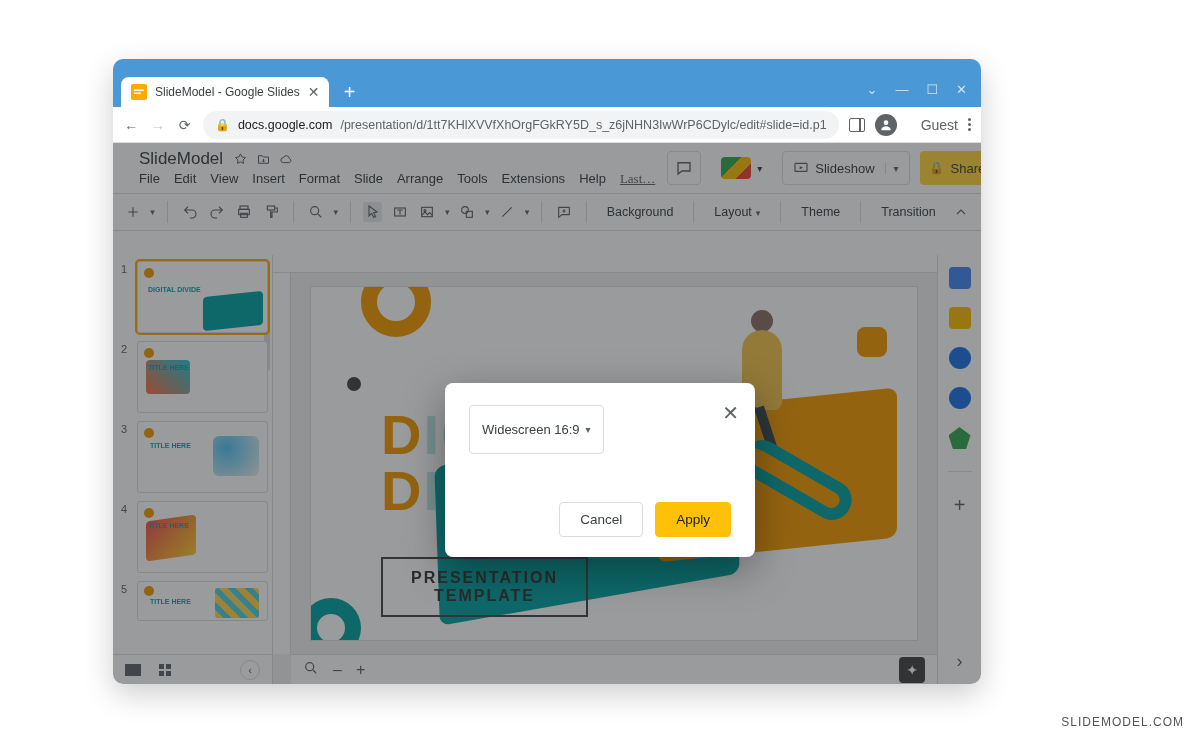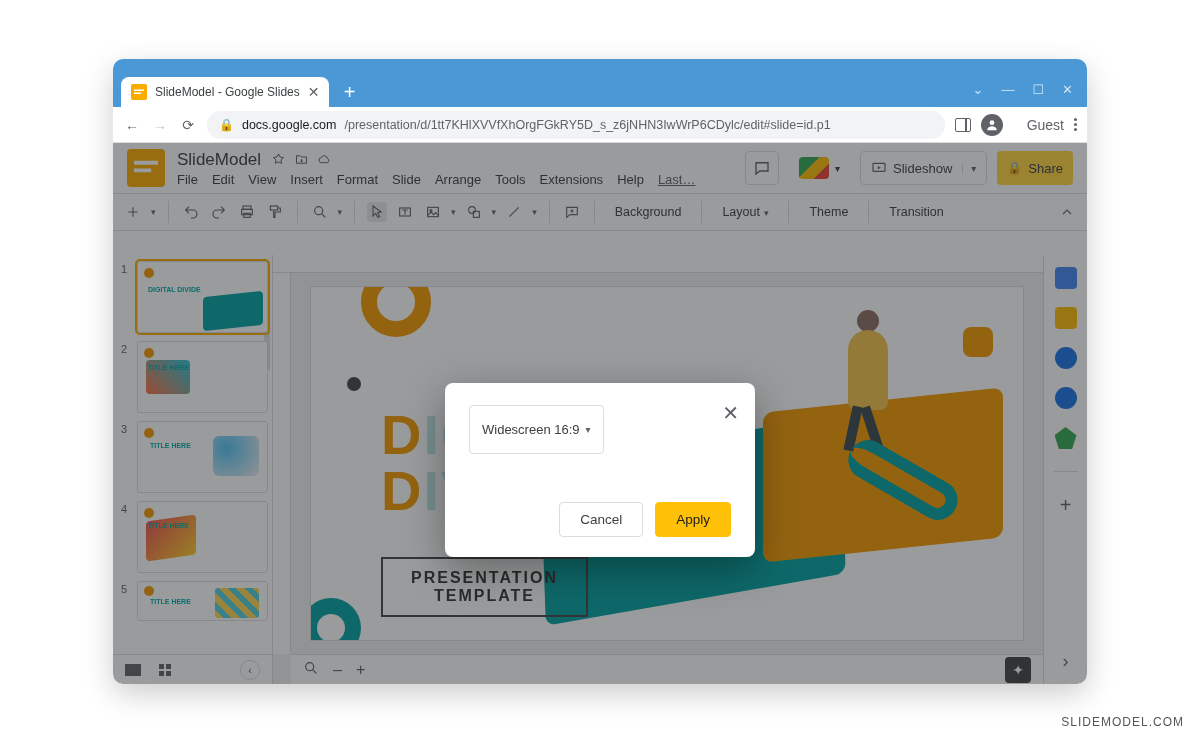--- a/index.html
+++ b/index.html
@@ -1,17 +1,17 @@
 <!DOCTYPE html>
 <html><head>
 <meta charset="utf-8">
 <style>
   * { box-sizing: border-box; margin: 0; padding: 0; font-family: Arial, "Helvetica Neue", sans-serif; }
   body { background: #fff; width: 1200px; height: 743px; position: relative; overflow: hidden; }
-  .stage { position: absolute; left: 113px; top: 59px; width: 974px; height: 625px; border-radius: 10px; box-shadow: 0 10px 30px rgba(0,0,0,.2); overflow: hidden; background:#fff; }
+  .stage { position: absolute; left: 113px; top: 59px; width: 868px; height: 625px; border-radius: 10px; box-shadow: 0 10px 30px rgba(0,0,0,.2); overflow: hidden; background:#fff; }
   
   .titlebar { height: 12px; background: #4a98d6; }
   
   .tabstrip { height: 36px; background: #4a98d6; display:flex; align-items:flex-end; padding-left:8px; }
   .tab { height: 30px; background:#fff; border-radius: 8px 8px 0 0; display:flex; align-items:center; padding:0 10px; gap:8px; font-size:12px; color:#3c4043; position:relative; min-width:200px; }
   .tab .favicon { width:16px; height:16px; background:#f9ab00; border-radius:2px; position:relative; }
   .tab .favicon::after{content:"";position:absolute;inset:3px;background:#fff;clip-path:polygon(0 25%,100% 25%,100% 40%,0 40%,0 55%,70% 55%,70% 70%,0 70%);}
   .tab .tab-x { color:#5f6368; font-size:14px; margin-left:auto; }
   .new-tab { width:28px; height:28px; color:#fff; font-size:20px; display:flex;align-items:center;justify-content:center; margin-left:6px; margin-bottom:1px;}
   .win-controls { margin-left:auto; display:flex; gap:18px; padding-right:14px; color:#cfe4f5; align-items:center; height:100%;}
@@ -31,21 +31,21 @@
   .app { position:absolute; left:0; right:0; top:84px; bottom:0; background:#fff;}
   .app-header { display:flex; align-items:center; padding:6px 14px 0 14px; gap:12px;}
   .app-logo{width:38px;height:38px;background:#f9ab00;border-radius:4px;position:relative;}
   .app-logo::after{content:"";position:absolute;inset:7px;background:#fff;clip-path:polygon(0 20%,100% 20%,100% 36%,0 36%,0 52%,72% 52%,72% 68%,0 68%);}
   .doc-block{display:flex;flex-direction:column;gap:2px;}
   .doc-row{display:flex;align-items:center;gap:10px;}
   .doc-title{font-size:17px;color:#3c4043;}
   .doc-icons{display:flex;gap:8px;color:#5f6368;font-size:14px;}
   .doc-icons svg{width:15px;height:15px;fill:none;stroke:#5f6368;stroke-width:1.6;}
   .menubar{display:flex;gap:14px;font-size:13px;color:#3c4043;}
-  .menubar .last{color:#5f6368;text-decoration:underline;}
+  .menubar .last{color:#5f6368;text-decoration:underline;font-family:Liberation Serif, serif;}
   .header-right{margin-left:auto;display:flex;align-items:center;gap:10px;}
   .chip{height:34px;border:1px solid #dadce0;border-radius:4px;display:flex;align-items:center;padding:0 10px;gap:6px;font-size:13px;color:#3c4043;background:#fff;}
   .chip.meet{border:none;background:transparent;}
   .meet-ico{width:30px;height:22px;background:linear-gradient(135deg,#34a853 0 40%,#fbbc04 40% 70%,#ea4335 70% 100%);border-radius:4px;position:relative;}
   .share-btn{background:#ffd33d;border:none;font-weight:500;}
   .share-btn .lock{font-size:12px;}
   .comment-ico{width:34px;height:34px;border:1px solid #dadce0;border-radius:4px;display:flex;align-items:center;justify-content:center;color:#5f6368;}
   
   .toolbar{height:38px;border-top:1px solid #dadce0;border-bottom:1px solid #dadce0;margin-top:6px;display:flex;align-items:center;padding:0 10px;gap:8px;font-size:12.5px;color:#3c4043;}
   .tb-sep{width:1px;height:22px;background:#dadce0;margin:0 4px;}

